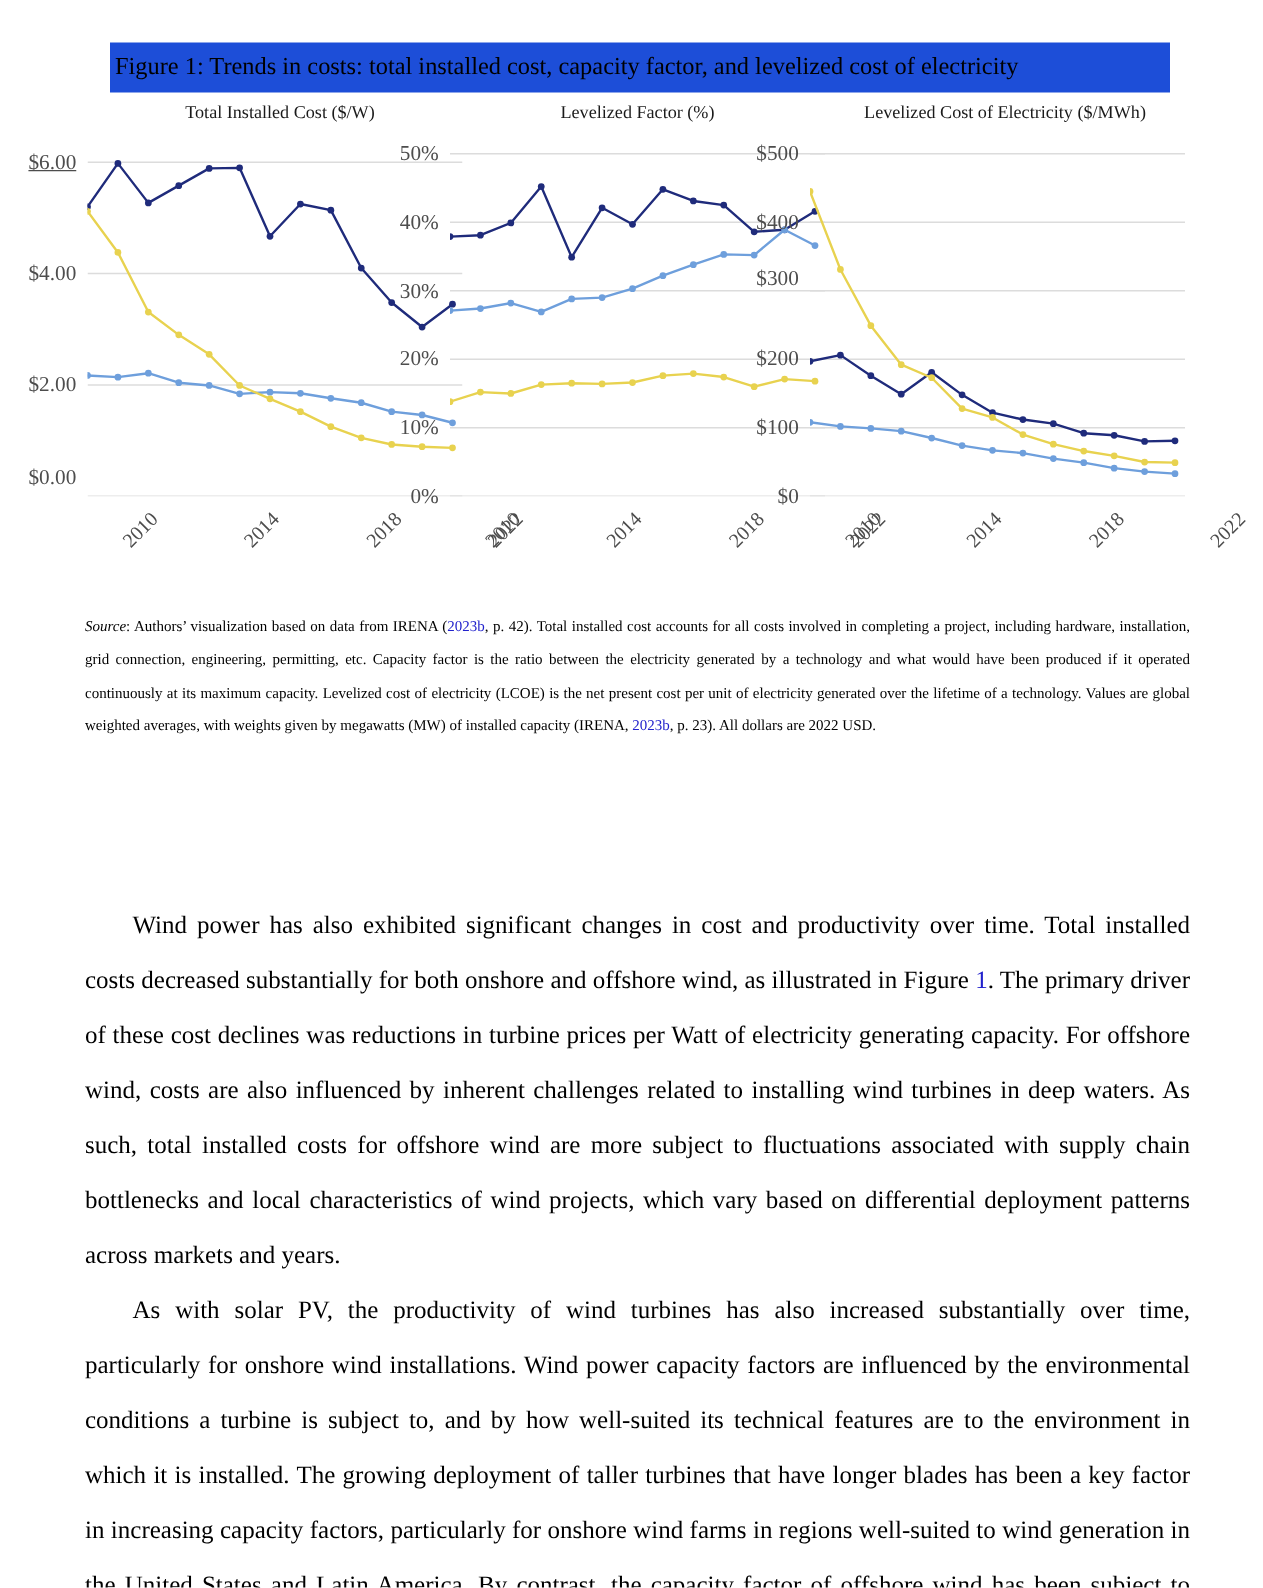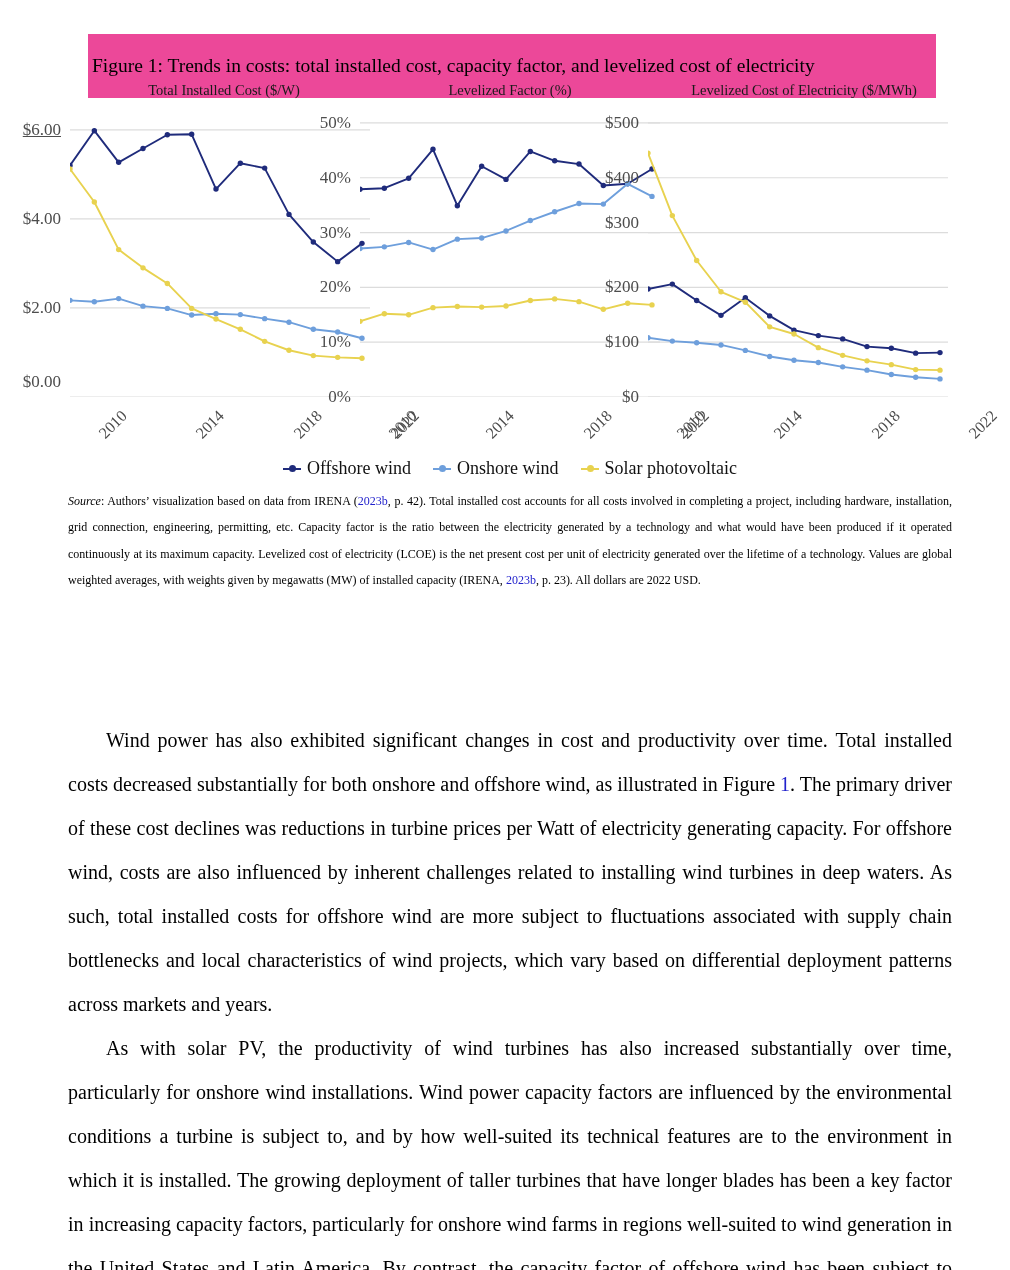--- a/index.html
+++ b/index.html
@@ -17,23 +17,23 @@
   }
 
   
   #figure-caption {
     position: absolute;
     left: 88px;
     top: 34px;
     width: 848px;
     font-size: 19.5px;
     line-height: 28px;
-    background: #ec4899;
-    white-space: nowrap;
-    padding: 18px 4px;
+    background: #1d4ed8;
+    white-space: nowrap;
+    padding: 6px 4px;
     box-sizing: border-box;
   }
 
   
   #figure-block {
     position: absolute;
     left: 60px;
     top: 82px;
     width: 900px;
     height: 400px;
@@ -378,34 +378,20 @@
         <div class="ytick" style="top: 111px;">$300</div>
         <div class="ytick" style="top: 65.7692px;">$400</div>
         <div class="ytick" style="top: 10.9615px;">$500</div>
         <div class="xtick" style="left: 16px;">2010</div>
         <div class="xtick" style="left: 113.333px;">2014</div>
         <div class="xtick" style="left: 210.667px;">2018</div>
         <div class="xtick" style="left: 308px;">2022</div>
       </div>
   </div>
 
-  <div id="figure-legend">
-      <span class="legend-item">
-        <span class="legend-marker" style="color: rgb(31, 43, 123);"></span>
-        <span>Offshore wind</span>
-      </span>
-      <span class="legend-item">
-        <span class="legend-marker" style="color: rgb(110, 159, 220);"></span>
-        <span>Onshore wind</span>
-      </span>
-      <span class="legend-item">
-        <span class="legend-marker" style="color: rgb(232, 210, 79);"></span>
-        <span>Solar photovoltaic</span>
-      </span>
-    </div>
 </div>
 
 <div id="source-note"><span class="src-label">Source</span><span>: Authors’ visualization based on data from IRENA (</span><span class="ref-link">2023b</span><span>, p. 42). Total installed cost accounts for all costs involved in completing a project, including hardware, installation, grid connection, engineering, permitting, etc. Capacity factor is the ratio between the electricity generated by a technology and what would have been produced if it operated continuously at its maximum capacity. Levelized cost of electricity (LCOE) is the net present cost per unit of electricity generated over the lifetime of a technology. Values are global weighted averages, with weights given by megawatts (MW) of installed capacity (IRENA, </span><span class="ref-link">2023b</span><span>, p. 23). All dollars are 2022 USD.</span></div>
 
 <div id="body-text">
   <p><span>Wind power has also exhibited significant changes in cost and productivity over time. Total installed costs decreased substantially for both onshore and offshore wind, as illustrated in Figure </span><span class="ref-link">1</span><span>. The primary driver of these cost declines was reductions in turbine prices per Watt of electricity generating capacity. For offshore wind, costs are also influenced by inherent challenges related to installing wind turbines in deep waters. As such, total installed costs for offshore wind are more subject to fluctuations associated with supply chain bottlenecks and local characteristics of wind projects, which vary based on differential deployment patterns across markets and years.</span></p>
   <p>As with solar PV, the productivity of wind turbines has also increased substantially over time, particularly for onshore wind installations. Wind power capacity factors are influenced by the environmental conditions a turbine is subject to, and by how well-suited its technical features are to the environment in which it is installed. The growing deployment of taller turbines that have longer blades has been a key factor in increasing capacity factors, particularly for onshore wind farms in regions well-suited to wind generation in the United States and Latin America. By contrast, the capacity factor of offshore wind has been subject to considerably more volatility due to the varying quality of sites across regions. For example, the decline in capacity factor between 2017 and 2021 can be partly attributed to the expansion of offshore wind in China in locations with less-than-ideal</p>
 </div>
 
 </body></html>

